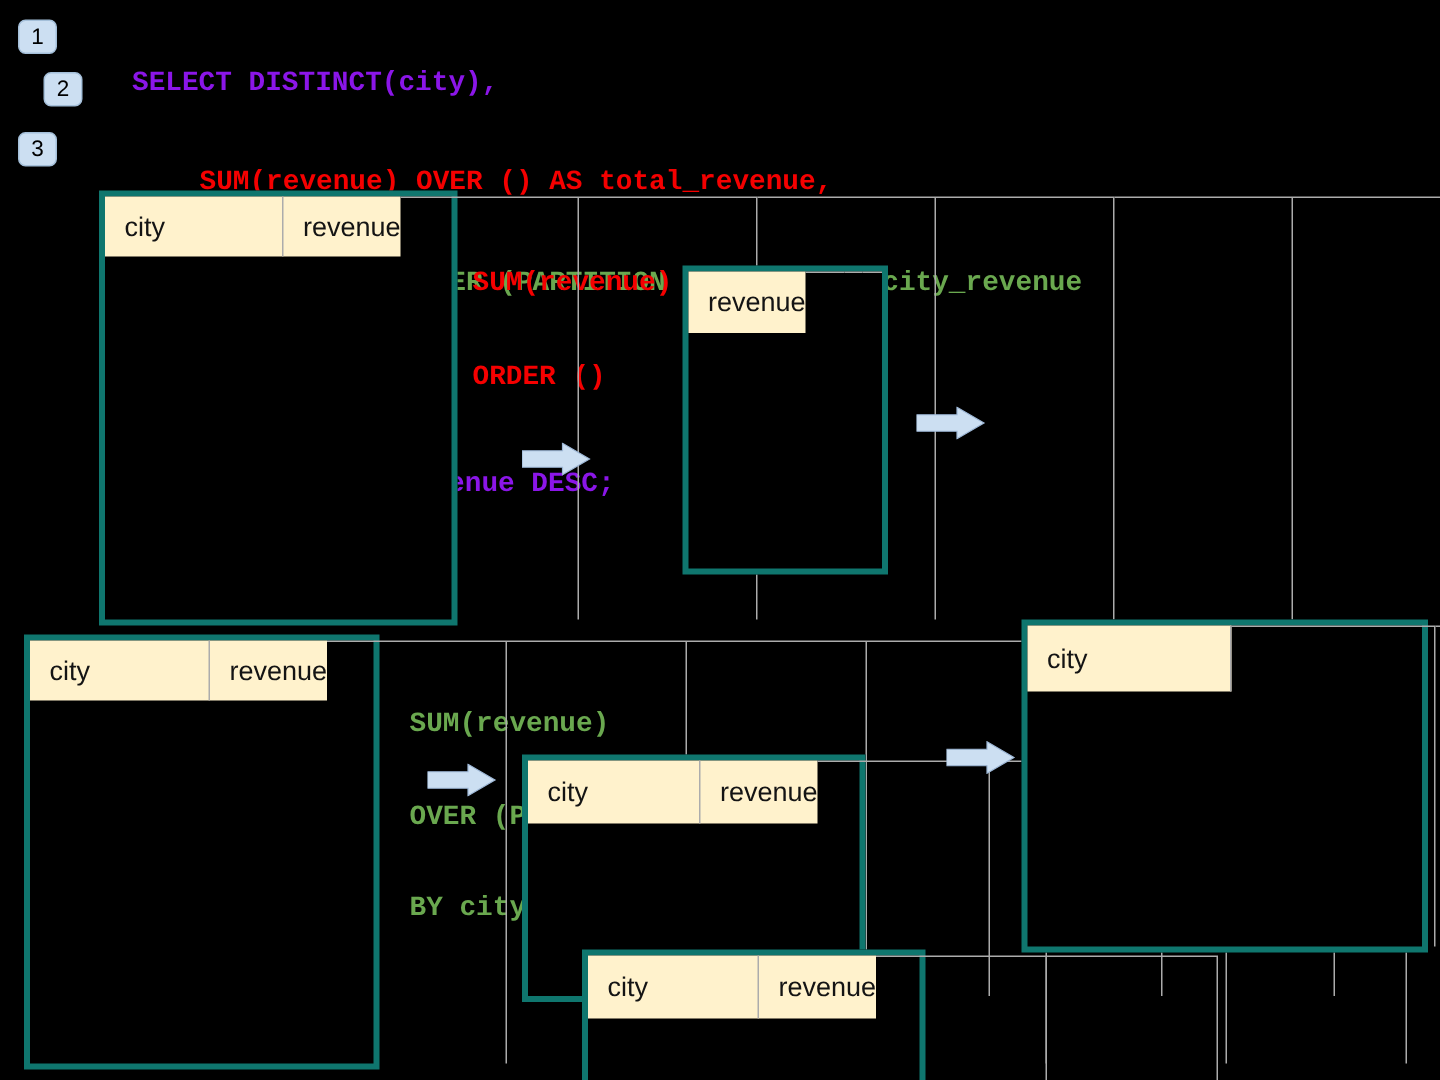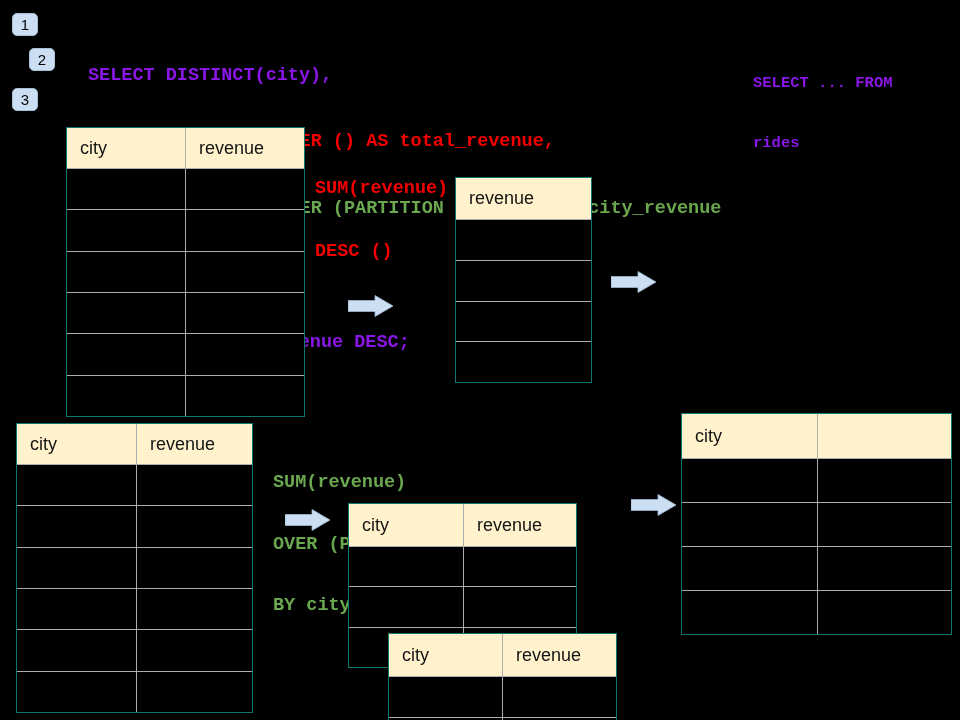--- a/index.html
+++ b/index.html
@@ -2,36 +2,36 @@
 <html><head>
 <meta charset="utf-8">
 <style>
   html,body{margin:0;padding:0;background:#000;}
   #stage{position:relative;width:960px;height:720px;background:#000;overflow:hidden;
          font-family:"Liberation Sans",sans-serif;}
 
   
   .code{position:absolute;font-family:"Liberation Mono",monospace;font-weight:bold;
         white-space:pre;}
-  .code-main{left:88px;top:20px;font-size:18.5px;line-height:22.3px;}
+  .code-main{left:88px;top:0;font-size:18.5px;line-height:22.3px;}
   .ml45{margin-left:45px;} .ml22{margin-left:22px;}
   .c-purple{color:#8B16E8;} .c-red{color:#F50000;} .c-green{color:#6AA84F;}
   .side-note{left:753px;top:33px;font-size:15.5px;line-height:20px;}
   .lbl-total{left:315px;top:136px;font-size:18.5px;line-height:21px;}
   .lbl-part{left:273px;top:432px;font-size:18.5px;line-height:20.5px;}
 
   
   .badge{position:absolute;width:26px;height:23px;background:#CCDFF2;
          border:1.5px solid #A4BFD9;border-radius:5px;box-sizing:border-box;
          display:flex;align-items:center;justify-content:center;
          font-size:15px;color:#000;}
 
   
-  .tbl{position:absolute;background:#000;border:1px solid #0f766e;
-       display:flex;flex-direction:column;box-sizing:border-box;}
+  .tbl{position:absolute;background:#000;border:4px solid #0f766e;
+       display:flex;flex-direction:row;box-sizing:border-box;}
   .tbl .hdr{background:#FFF2CC;display:flex;flex:none;}
   .tbl .hdr .cell{display:flex;align-items:center;padding-left:13px;
        font-size:18px;color:#141414;box-sizing:border-box;}
   .tbl .row{display:flex;flex:1;border-top:1px solid #ACACAC;}
   .tbl .c1{flex:none;border-right:1px solid #ACACAC;box-sizing:border-box;height:100%;}
   .tbl .c2{flex:1;}
   .tbl .cfull{flex:1;border-right:none;}
 
   .t1{left:66px;top:127px;width:239px;height:290px;}  .t1 .hdr{height:40px;} .t1 .c1{width:119px;}
   .t2{left:455px;top:177px;width:137px;height:206px;} .t2 .hdr{height:41px;}
@@ -61,28 +61,24 @@
     </div>
 
   <div class="code code-main">
     <div class="c-purple">SELECT DISTINCT(city),</div>
     <div class="c-red ml45">SUM(revenue) OVER () AS total_revenue,</div>
     <div class="c-green ml45">SUM(revenue) OVER (PARTITION BY city) as city_revenue</div>
     <div class="c-purple ml22">FROM rides</div>
     <div class="c-purple ml22">ORDER by city_revenue DESC;</div>
   </div>
 
-  <div class="code side-note c-purple">
-    <div>SELECT ... FROM</div>
-    <div>rides</div>
-  </div>
 
   <div class="code lbl-total c-red">
     <div>SUM(revenue)</div>
-    <div>DESC ()</div>
+    <div>ORDER ()</div>
   </div>
 
   <div class="code lbl-part c-green">
     <div>SUM(revenue)</div>
     <div>OVER (PARTITION</div>
     <div>BY city)</div>
   </div>
 
   <div class="tbl t1">
     <div class="hdr">

